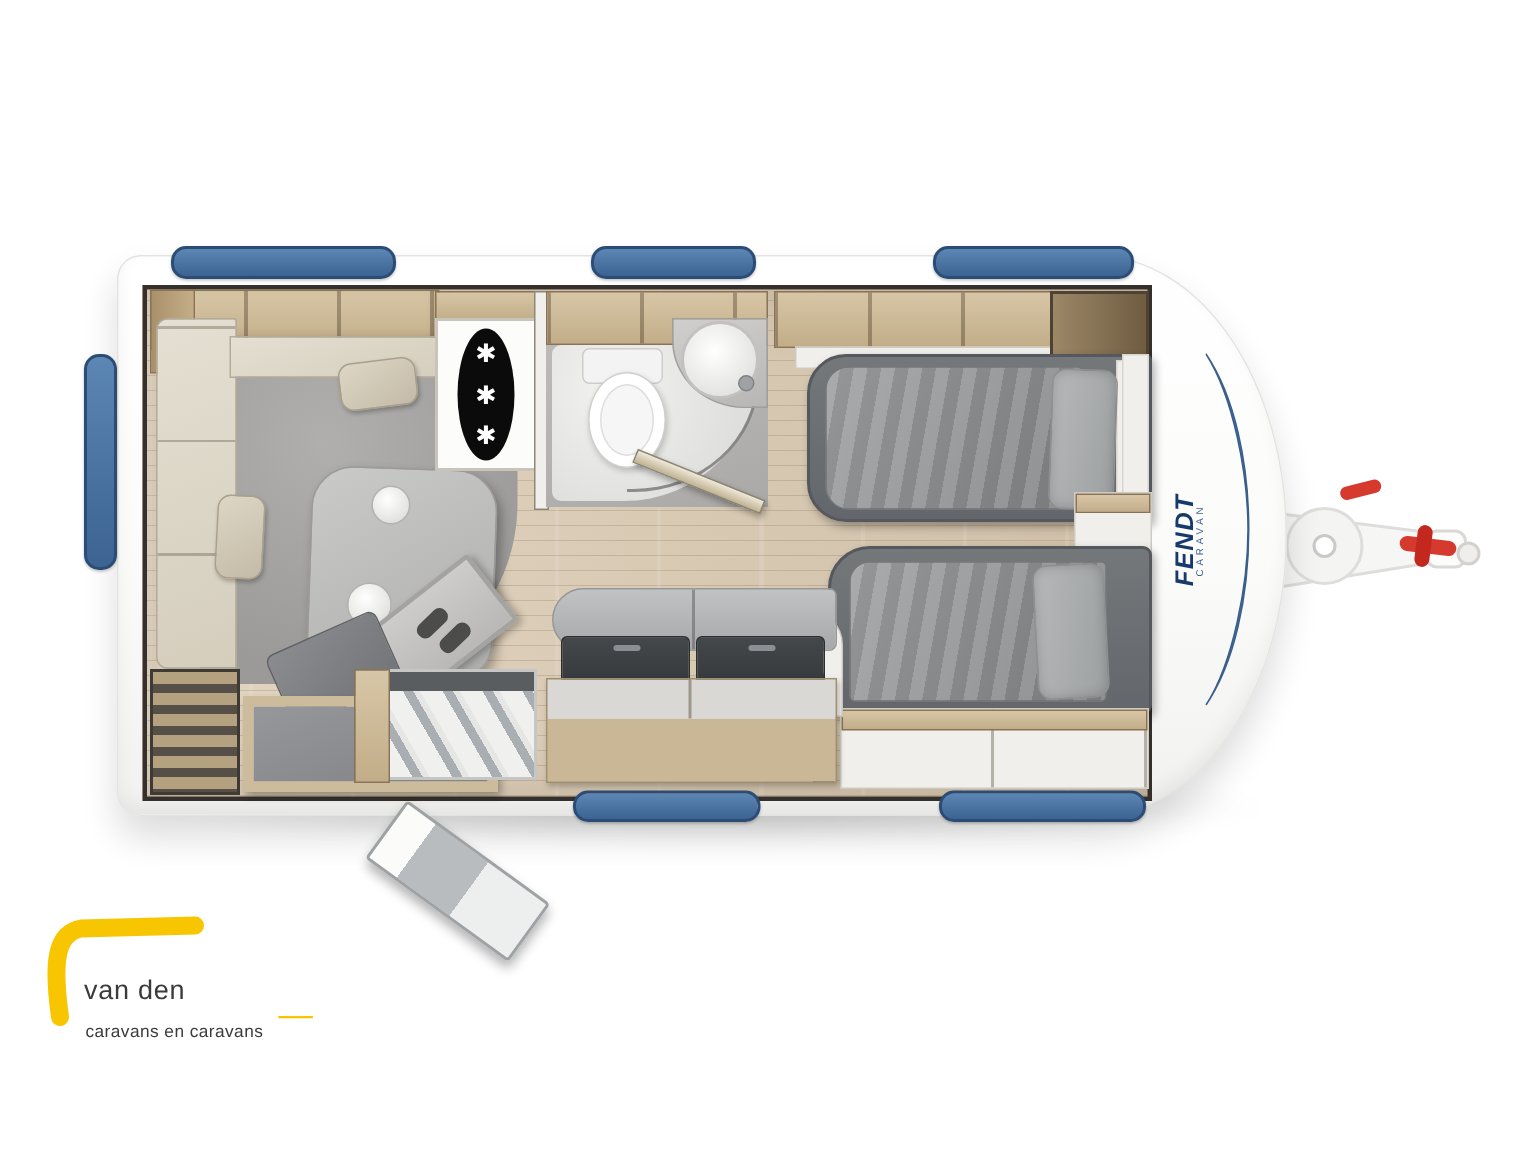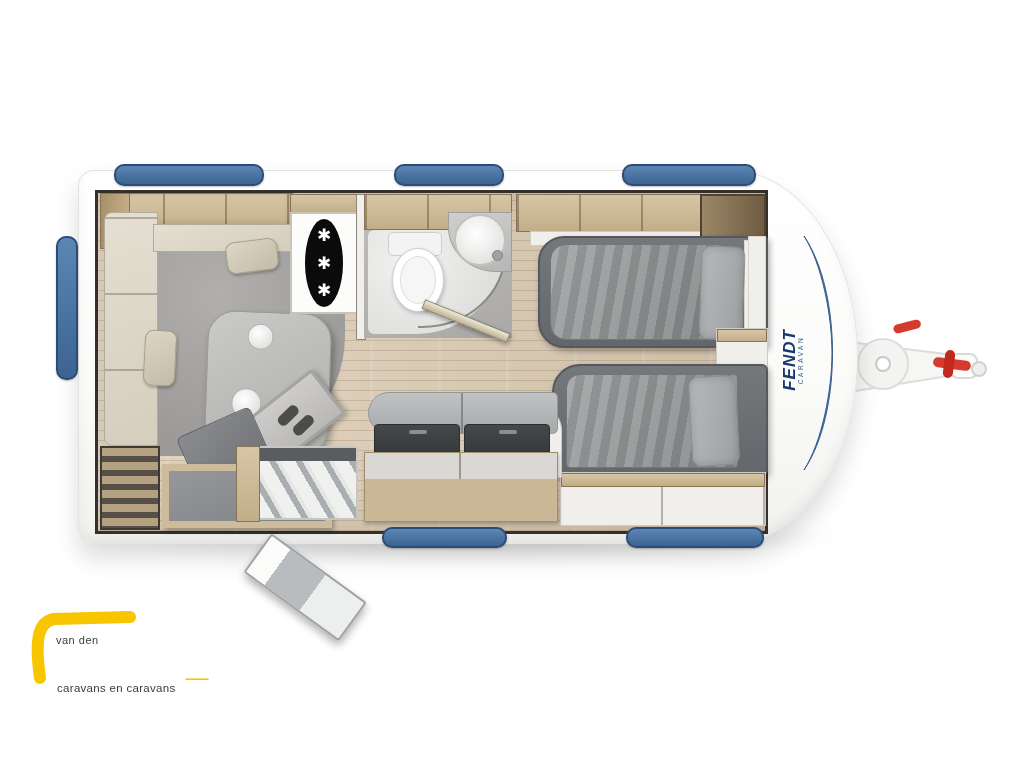--- a/index.html
+++ b/index.html
@@ -35,21 +35,21 @@
   .bedframe{background:linear-gradient(180deg,#75787b,#63666a);border:2px solid #55585c;box-shadow:2px 3px 6px rgba(0,0,0,.3);}
   .duvet{background-image:repeating-linear-gradient(100deg, rgba(255,255,255,.10) 0 9px, rgba(0,0,0,.07) 9px 18px),linear-gradient(120deg,#9fa1a2,#818384);border:1px solid #74767.8;}
   .duvet{border:1px solid #747678;}
   .bpillow{background:linear-gradient(100deg,#b6b8b9,#9da0a1);border:1px solid #8e9092;border-radius:10px;box-shadow:inset 0 0 8px rgba(0,0,0,.18);}
   .whitecab{background:#f0efec;border:1px solid #cfcbc2;}
   .darkpanel{background:linear-gradient(180deg,#45484b,#353;84);}
   .darkpanel{background:linear-gradient(180deg,#45484b,#34373a);border-radius:4px;border:1px solid #2c2f32;}
   .graytop{background:linear-gradient(180deg,#c0c2c3,#a6a8a9);border:1px solid #95979.8;}
   .graytop{border:1px solid #959798;}
   
-  .logo-van{font-size:11px;color:#3b3b3a;letter-spacing:.5px;}
+  .logo-van{font-size:18px;color:#3b3b3a;letter-spacing:.5px;margin-top:16px;}
   .logo-name{font-size:37px;font-weight:bold;color:#1c1c1a;letter-spacing:0px;transform:scaleY(.98);}
   .logo-sub{font-size:11.5px;color:#3b3b3a;letter-spacing:.3px;}
   .brand-big{font-size:17px;font-weight:bold;font-style:italic;color:#173a6d;letter-spacing:1px;line-height:15px;}
   .brand-sub{font-size:6.5px;color:#3f62 8e;}
   .brand-sub{color:#3f628e;letter-spacing:2.6px;line-height:7px;}
 </style>
 </head>
 <body>
 
 <div id="stage">

